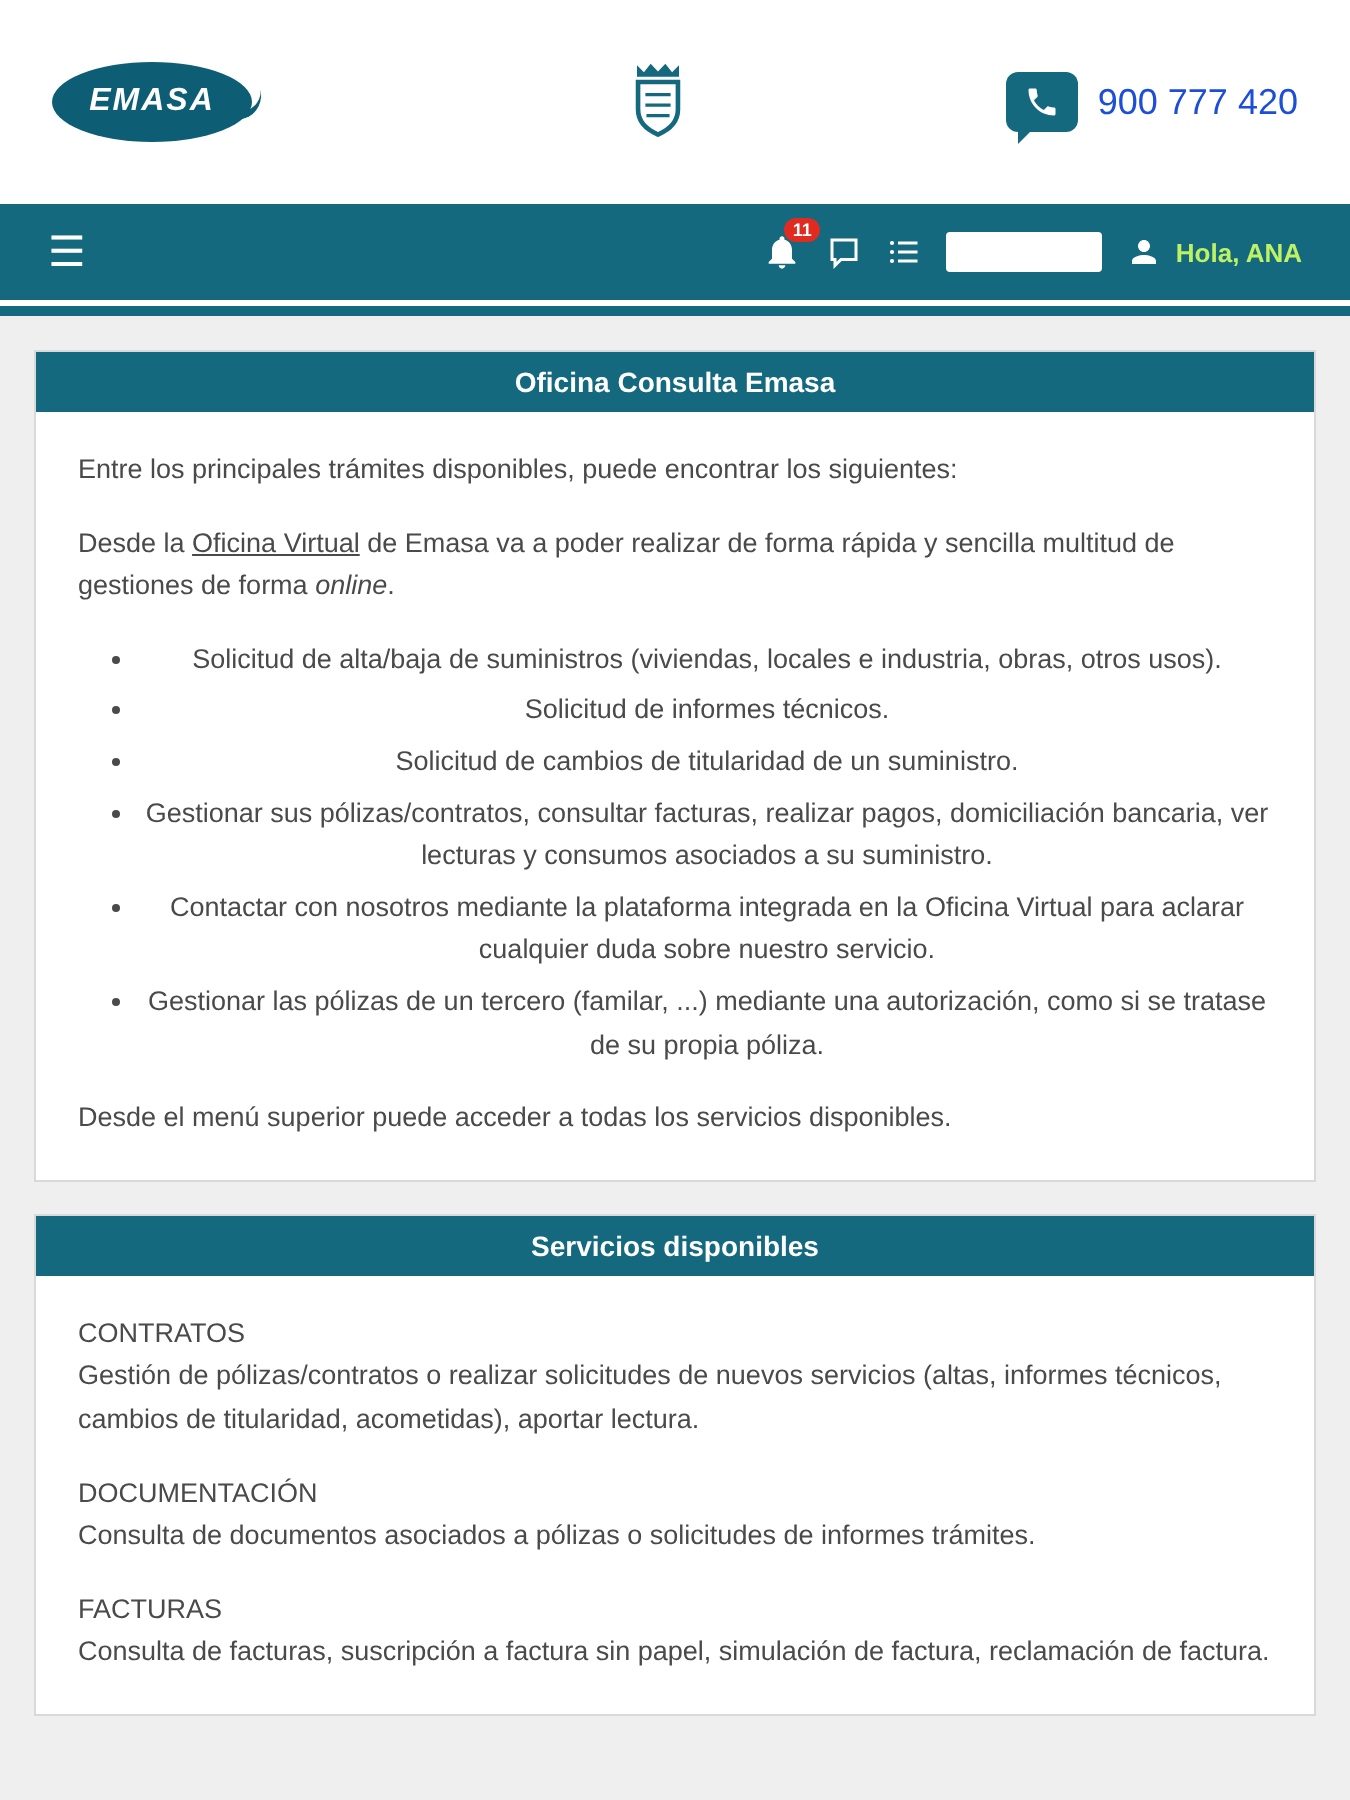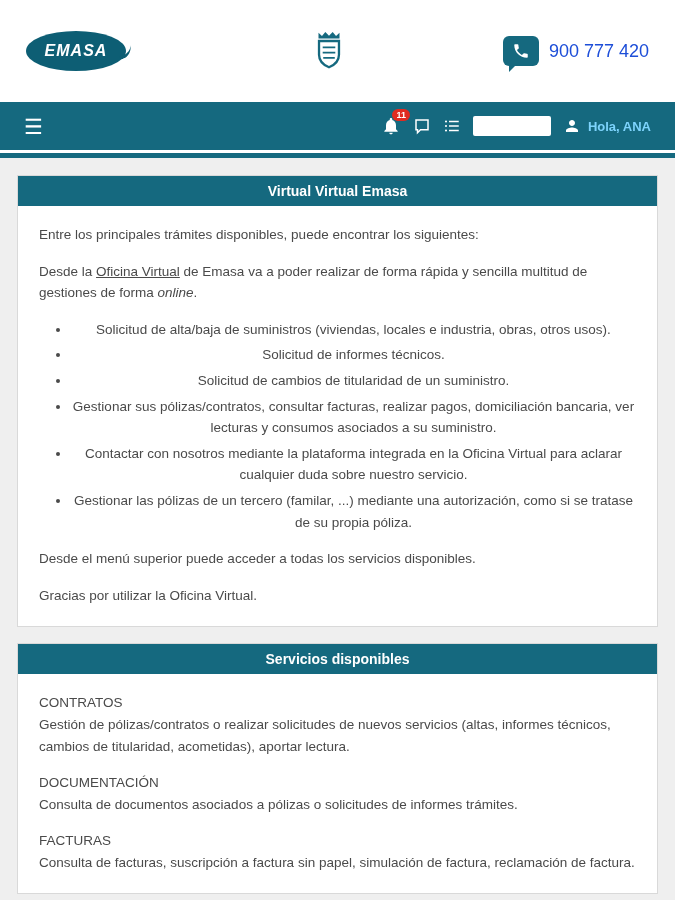--- a/index.html
+++ b/index.html
@@ -54,21 +54,21 @@
   .badge {
     position:absolute; top:-7px; right:-9px;
     background:#e02b20; color:#fff; font-size:9px; font-weight:bold;
     border-radius:8px; padding:1px 4px; min-width:14px; text-align:center;
   }
   .search-box {
     width:78px; height:20px; border:none; background:#fff; border-radius:2px;
     font-size:12px; padding:0 5px; outline:none;
   }
   .user-block { display:flex; align-items:center; gap:7px; cursor:pointer; }
-  .user-name { color:#7dd3fc; font-size:13px; font-weight:bold; }
+  .user-name { color:#bef264; font-size:13px; font-weight:bold; }
 
   .nav-underline-gap { height:3px; background:#ffffff; }
   .nav-underline { height:5px; background:#15697f; }
 
   
   .main { padding:17px 17px 0 17px; }
   .card {
     background:#fff; border:1px solid #d9d9d9; margin-bottom:16px;
   }
   .card-header {
@@ -149,37 +149,36 @@
       <span class="user-name">Hola, ANA</span>
     </div>
   </div>
 </nav>
 <div class="nav-underline-gap"></div>
 <div class="nav-underline"></div>
 
 <main class="main">
 
   <section class="card">
-    <header class="card-header">Virtual Virtual Emasa</header>
+    <header class="card-header">Oficina Consulta Emasa</header>
     <div class="card-body">
       <p>Entre los principales trámites disponibles, puede encontrar los siguientes:</p>
 
       <p><span>Desde la </span><a class="inline-link">Oficina Virtual</a><span> de Emasa va a poder realizar de forma rápida y sencilla multitud de gestiones de forma </span><em>online</em><span>.</span></p>
 
       <ul>
         <li>Solicitud de alta/baja de suministros (viviendas, locales e industria, obras, otros usos).</li>
         <li>Solicitud de informes técnicos.</li>
         <li>Solicitud de cambios de titularidad de un suministro.</li>
         <li>Gestionar sus pólizas/contratos, consultar facturas, realizar pagos, domiciliación bancaria, ver lecturas y consumos asociados a su suministro.</li>
         <li>Contactar con nosotros mediante la plataforma integrada en la Oficina Virtual para aclarar cualquier duda sobre nuestro servicio.</li>
         <li>Gestionar las pólizas de un tercero (familar, ...) mediante una autorización, como si se tratase de su propia póliza.</li>
       </ul>
 
       <p>Desde el menú superior puede acceder a todas los servicios disponibles.</p>
-      <p>Gracias por utilizar la Oficina Virtual.</p>
     </div>
   </section>
 
   <section class="card">
     <header class="card-header">Servicios disponibles</header>
     <div class="card-body">
 
       <p class="svc-heading">CONTRATOS</p>
       <p class="svc-text">Gestión de pólizas/contratos o realizar solicitudes de nuevos servicios (altas, informes técnicos, cambios de titularidad, acometidas), aportar lectura.</p>
 

